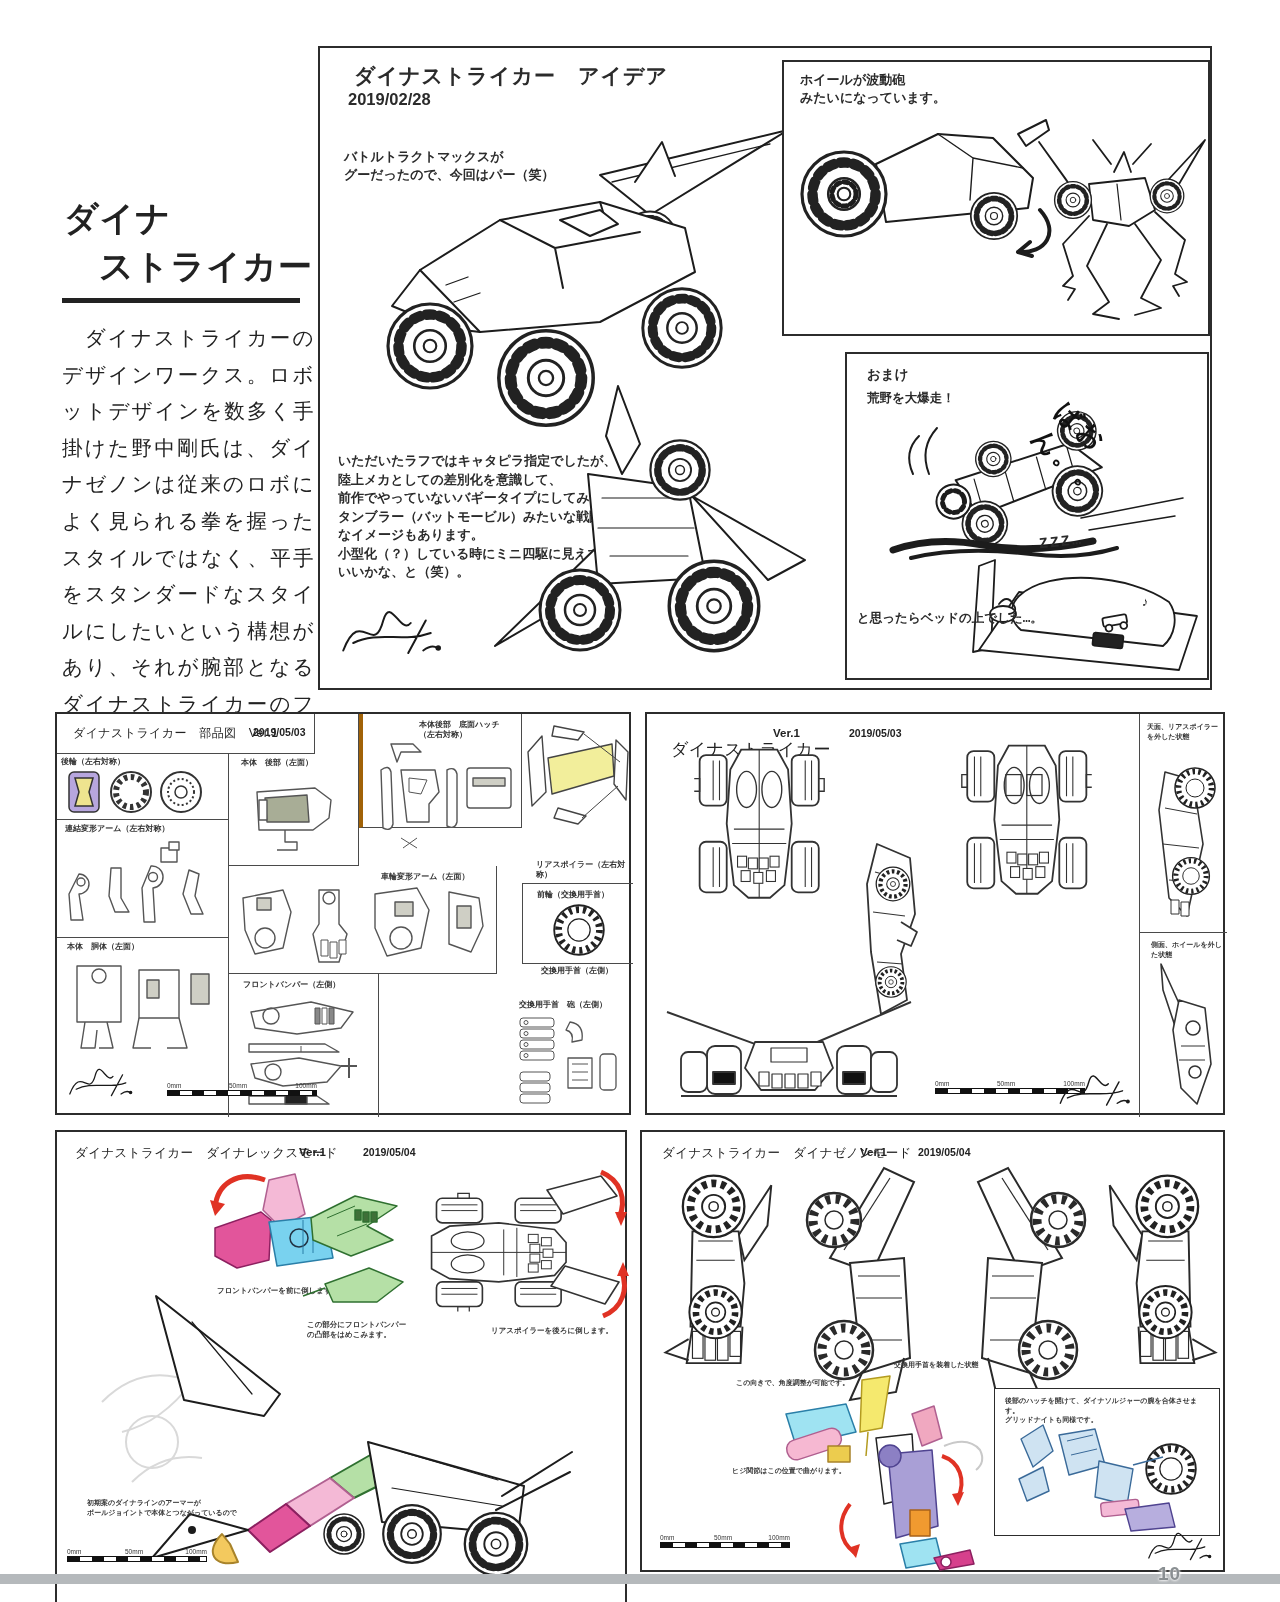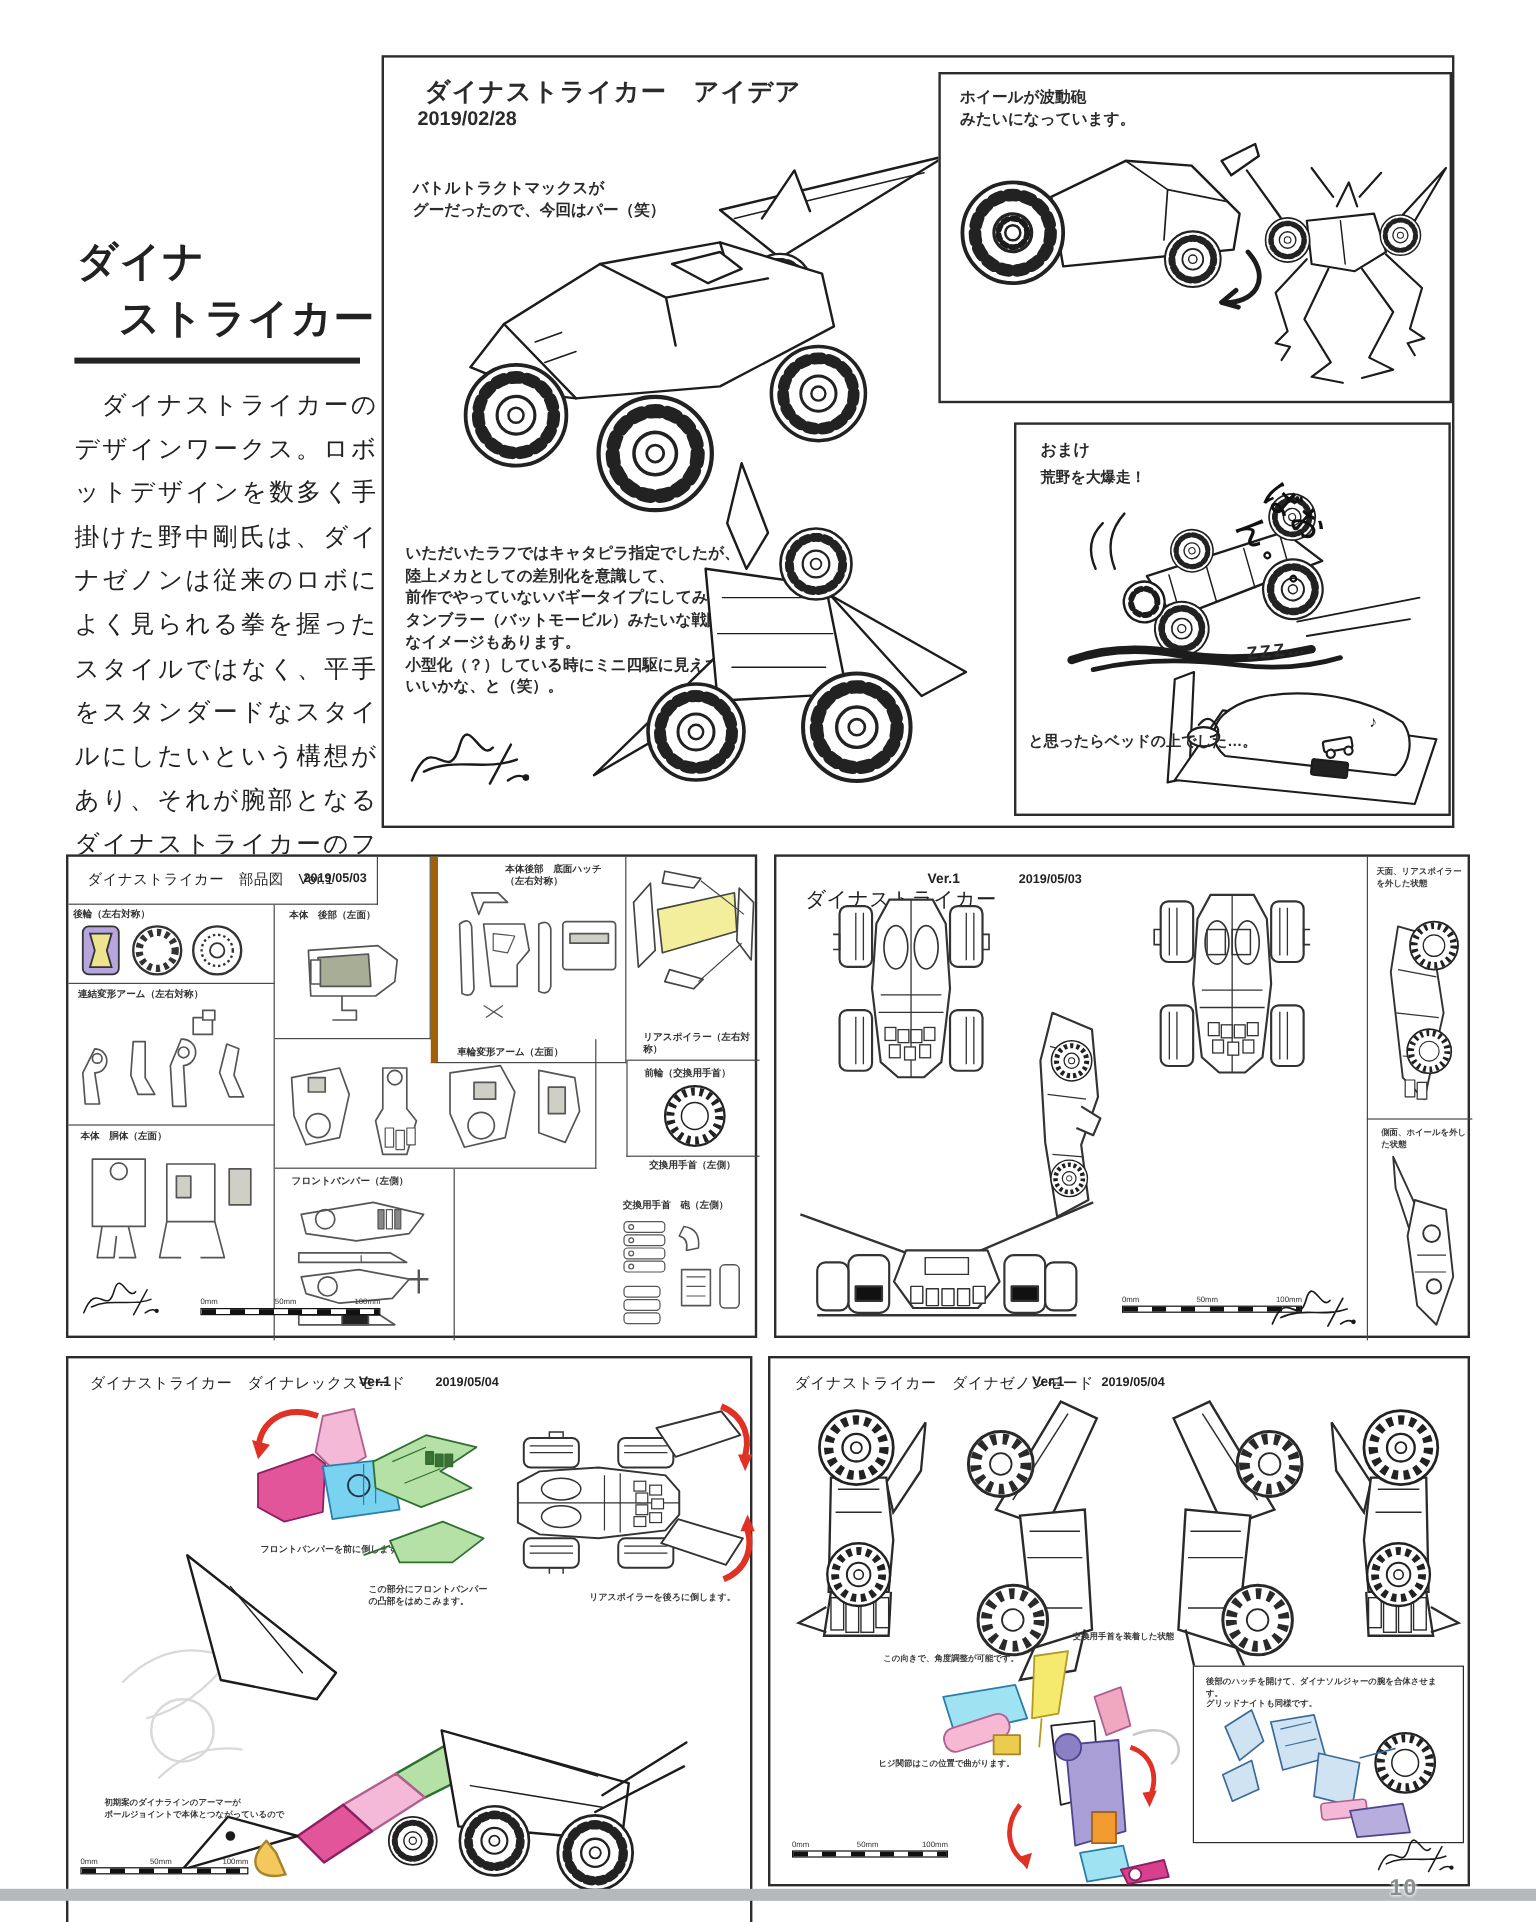--- a/index.html
+++ b/index.html
@@ -5,21 +5,21 @@
   * { margin:0; padding:0; box-sizing:border-box; }
   html,body { background:#e9eaea; }
   #page {
     position:relative; width:1280px; height:1602px; margin:0 auto;
     background:#fff; overflow:hidden;
     font-family:"Liberation Sans","DejaVu Sans",sans-serif; color:#2a2a2a;
   }
   .a { position:absolute; }
   .prel { white-space:pre-line; }
   .panel { position:absolute; border:2px solid #2c2c2c; background:#fff; }
-  .inbox { position:absolute; border:2px solid #2c2c2c; background:#fff; }
+  .inbox { position:absolute; border:2px solid #2c2c2c; background:#fff;font-family:Liberation Mono, monospace; }
   .note  { font-weight:700; color:#2b2b2b; }
   .ph    { font-weight:400; color:#222; letter-spacing:.4px; font-size:12.5px; }
   .pd    { font-weight:700; color:#222; font-size:11.5px; }
   .lbl   { font-size:8px; font-weight:700; color:#333; line-height:10px; white-space:pre-line; }
   .cap   { font-size:7.5px; font-weight:700; color:#3a3a3a; line-height:9.5px; white-space:pre-line; }
   .scl   { font-size:6.5px; color:#333; }
   .sbar  { height:6px; border:1px solid #111;
            background:repeating-linear-gradient(90deg,#111 0 12px,#fff 12px 24px); }
   .gridbox { position:absolute; }
   svg { display:block; overflow:visible; }
@@ -286,21 +286,21 @@
       <svg class="a" style="left:20px;top:60px" width="90" height="84" viewBox="0 0 90 84">
         <g stroke="#555" stroke-width="1.4" stroke-linejoin="round">
           <path d="M8,18 L66,14 L82,26 L80,44 L64,56 L10,56 Z" fill="#fff"></path>
           <path d="M16,24 L58,21 L60,48 L18,48 Z" fill="#a8ad96"></path>
           <rect x="10" y="26" width="8" height="20" fill="#fff"></rect>
           <path d="M36,56 v12 h12 v8 h-20" fill="none"></path>
         </g>
       </svg>
     </div>
 
-    <div class="gridbox" style="left:302px;top:0;width:163px;height:172px;border-right:1px solid #4a4a4a;border-bottom:1px solid #4a4a4a;border-left:6px solid #a16207">
+    <div class="gridbox" style="left:302px;top:0;width:163px;height:114px;border-right:1px solid #4a4a4a;border-bottom:1px solid #4a4a4a;border-left:4px solid #a16207">
       <span class="a lbl" style="left:56px;top:6px">本体後部　底面ハッチ
 （左右対称）</span>
       <svg class="a" style="left:8px;top:28px" width="147" height="112" viewBox="0 0 147 112">
         <g stroke="#555" fill="#fff" stroke-width="1.4" stroke-linejoin="round">
           <path d="M20,2 h22 l8,8 h-20 l-4,10 Z"></path>
           <path d="M10,28 q8,-6 10,2 l2,52 q-2,8 -10,4 Z"></path>
           <path d="M30,28 h34 l4,22 l-10,12 v18 h-22 Z"></path>
             <path d="M38,36 l18,2 l-6,14 l-12,-2 Z" stroke-width="1"></path>
           <path d="M76,28 q8,-4 10,4 l0,48 q-2,8 -10,4 Z"></path>
           <rect x="96" y="26" width="44" height="40" rx="3"></rect>

